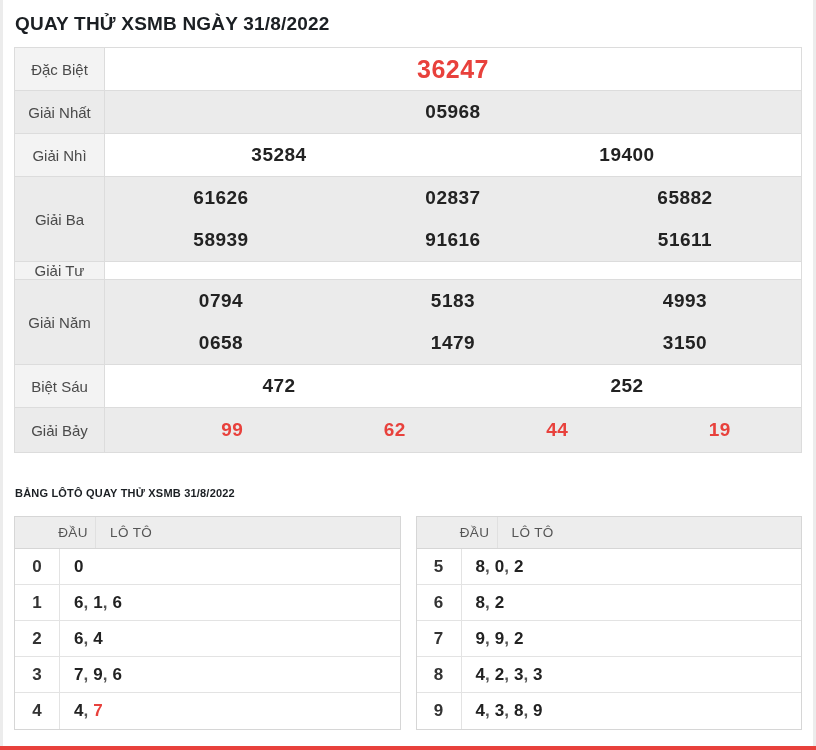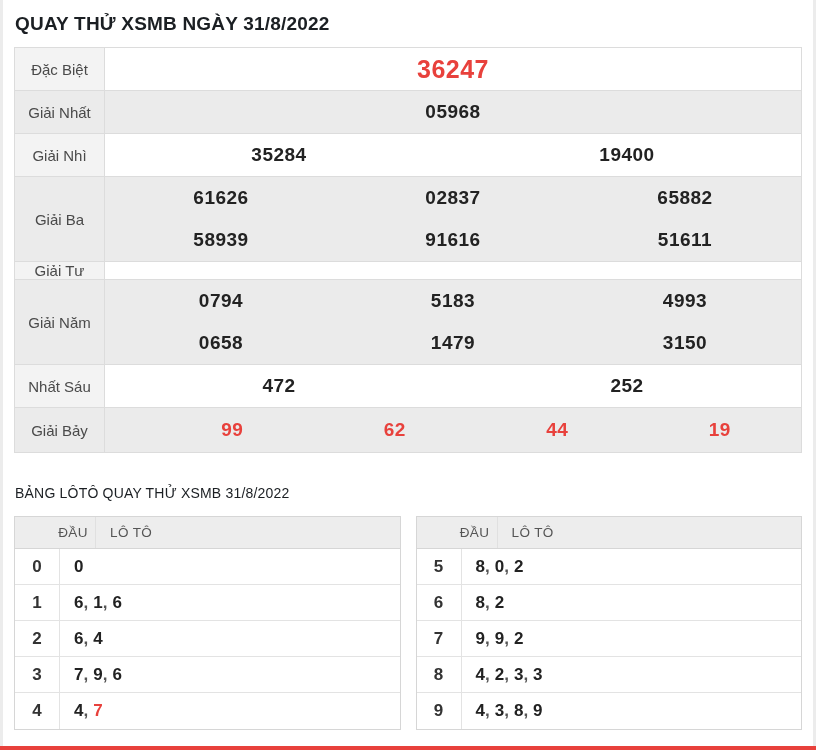--- a/index.html
+++ b/index.html
@@ -24,21 +24,21 @@
     border-left:3px solid #ececec;border-right:3px solid #ececec;
     padding:0 11px;
   }
   h1.page-title{
     margin:0;padding:13px 1px 12px;
     font-size:19px;line-height:22px;font-weight:bold;color:#1b1f23;
     letter-spacing:.2px;
   }
   h2.loto-title{
     margin:0;padding:30px 1px 13px;
-    font-size:14px;line-height:20px;font-weight:normal;color:#1b1f23;
+    font-size:11px;line-height:20px;font-weight:bold;color:#1b1f23;
     letter-spacing:.2px;
   }
   
   .res-table{
     width:788px;border:1px solid var(--border);
   }
   .res-row{display:flex;border-bottom:1px solid var(--border);background:#fff;}
   .res-row:last-child{border-bottom:none;gap:46px;}
   .res-row.striped{background:var(--stripe);}
   .res-label{
@@ -145,21 +145,21 @@
             <div class="res-cell">4993</div>
           </div>
           <div class="res-line">
             <div class="res-cell">0658</div>
             <div class="res-cell">1479</div>
             <div class="res-cell">3150</div>
           </div>
         </div>
       </div>
       <div class="res-row">
-        <div class="res-label">Nhất Sáu</div>
+        <div class="res-label">Biệt Sáu</div>
         <div class="res-values">
           <div class="res-line">
             <div class="res-cell">472</div>
             <div class="res-cell">252</div>
           </div>
         </div>
       </div>
       <div class="res-row striped red">
         <div class="res-label">Giải Bảy</div>
         <div class="res-values">

